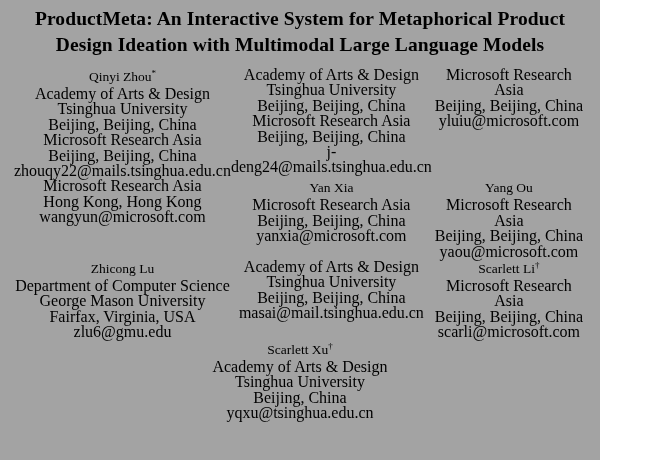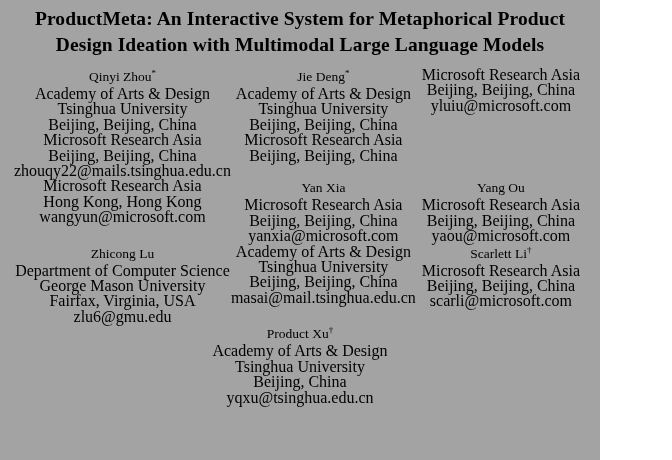--- a/index.html
+++ b/index.html
@@ -65,28 +65,28 @@
     <div>
           <div class="line">Academy of Arts &amp; Design</div>
           <div class="line">Tsinghua University</div>
           <div class="line">Beijing, Beijing, China</div>
           <div class="line">Microsoft Research Asia</div>
           <div class="line">Beijing, Beijing, China</div>
         </div>
     <div class="line">zhouqy22@mails.tsinghua.edu.cn</div>
   </div>
       <div class="author">
-    <div class="name"><span>Jie Deng</span><sup>*</sup></div>
     <div>
           <div class="line">Academy of Arts &amp; Design</div>
           <div class="line">Tsinghua University</div>
           <div class="line">Beijing, Beijing, China</div>
           <div class="line">Microsoft Research Asia</div>
           <div class="line">Beijing, Beijing, China</div>
         </div>
+    <div class="line">j-deng24@mails.tsinghua.edu.cn</div>
   </div>
       <div class="author">
     <div>
           <div class="line">Microsoft Research Asia</div>
           <div class="line">Beijing, Beijing, China</div>
         </div>
     <div class="line">yluiu@microsoft.com</div>
   </div>
       <div class="author">
     <div>
@@ -130,21 +130,21 @@
   </div>
       <div class="author">
     <div class="name"><span>Scarlett Li</span><sup>†</sup></div>
     <div>
           <div class="line">Microsoft Research Asia</div>
           <div class="line">Beijing, Beijing, China</div>
         </div>
     <div class="line">scarli@microsoft.com</div>
   </div>
       <div class="author full">
-    <div class="name"><span>Product Xu</span><sup>†</sup></div>
+    <div class="name"><span>Scarlett Xu</span><sup>†</sup></div>
     <div>
           <div class="line">Academy of Arts &amp; Design</div>
           <div class="line">Tsinghua University</div>
           <div class="line">Beijing, China</div>
         </div>
     <div class="line">yqxu@tsinghua.edu.cn</div>
   </div>
     </div>
 </div>
 

